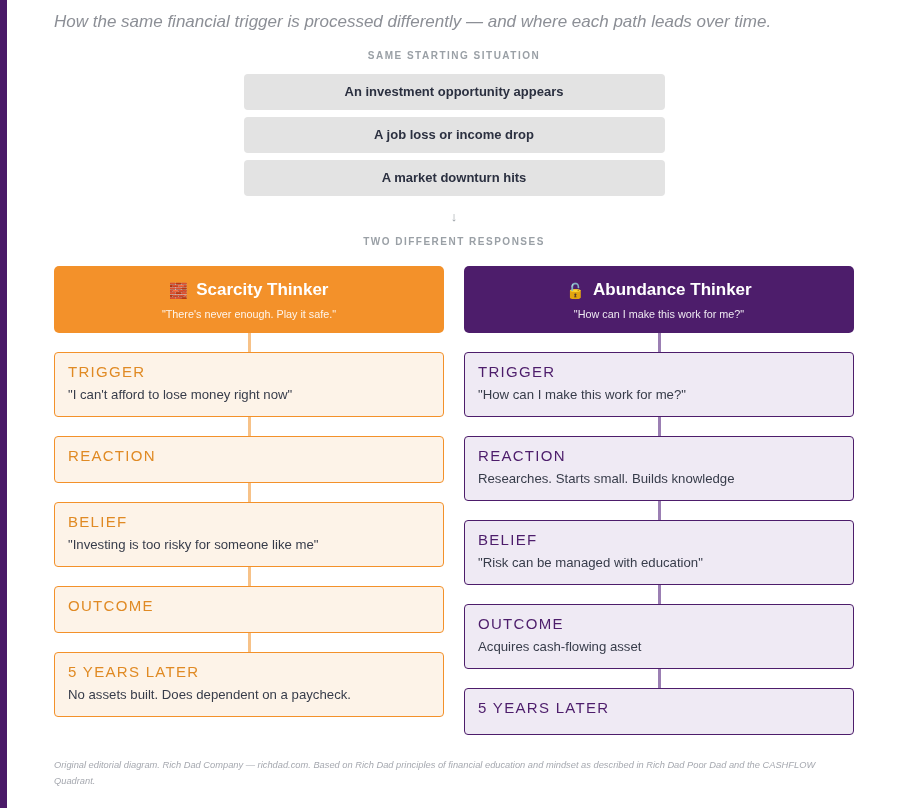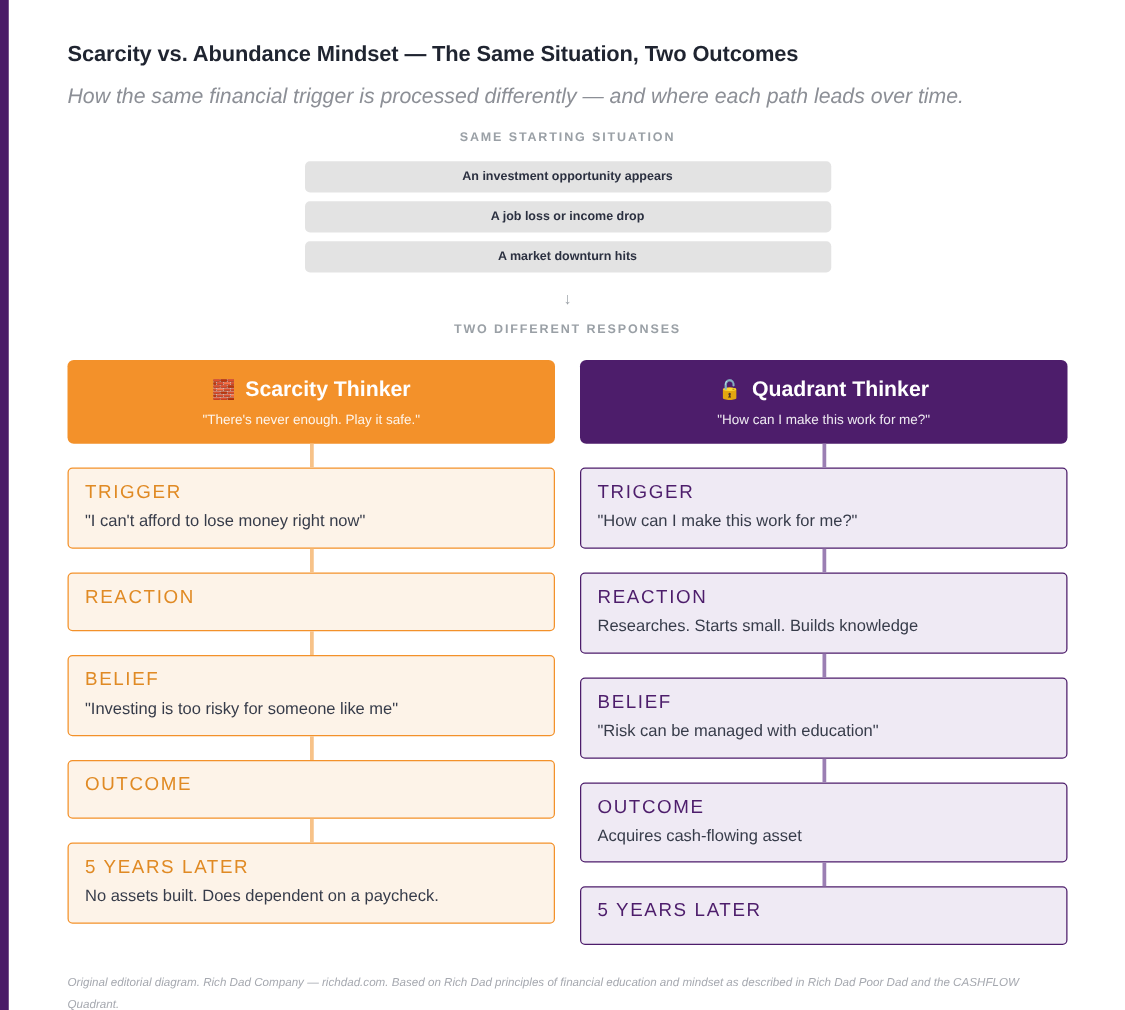--- a/index.html
+++ b/index.html
@@ -66,25 +66,25 @@
   .label-responses { margin-top: 13px; }
 
   
   .situations {
     margin: 13px auto 0;
     width: 421px;
   }
   .situation-box {
     background: #e3e3e3;
     border-radius: 4px;
-    height: 25px;
+    height: 36px;
     display: flex;
     align-items: center;
     justify-content: center;
-    font-size: 10px;
+    font-size: 13px;
     font-weight: bold;
     color: #2b3040;
     margin-bottom: 7px;
   }
   .situation-box:last-child { margin-bottom: 0; }
 
   .down-arrow {
     margin-top: 14px;
     text-align: center;
     font-size: 13px;
@@ -188,21 +188,20 @@
 </style>
 </head>
 <body>
 
 <div id="page">
 
   <div class="edge-stripe"></div>
 
   <div class="content">
 
-    <div class="title">Scarcity vs. Abundance Mindset — The Same Situation, Two Outcomes</div>
     <div class="subtitle">How the same financial trigger is processed differently — and where each path leads over time.</div>
 
     <div class="section-label label-start">SAME STARTING SITUATION</div>
 
     <div class="situations">
       <div class="situation-box">An investment opportunity appears</div>
       <div class="situation-box">A job loss or income drop</div>
       <div class="situation-box">A market downturn hits</div>
     </div>
 
@@ -250,21 +249,21 @@
           <div class="step-text">No assets built. Does dependent on a paycheck.</div>
         </div>
 
       </div>
 
       <div class="column abundance">
 
         <div class="col-header abundance">
           <div class="col-title">
             <span class="col-emoji">🔓</span>
-            <span>Quadrant Thinker</span>
+            <span>Abundance Thinker</span>
           </div>
           <div class="col-tagline">"How can I make this work for me?"</div>
         </div>
 
         <div class="connector"></div>
         <div class="step-card">
           <div class="step-label">TRIGGER</div>
           <div class="step-text">"How can I make this work for me?"</div>
         </div>
 

